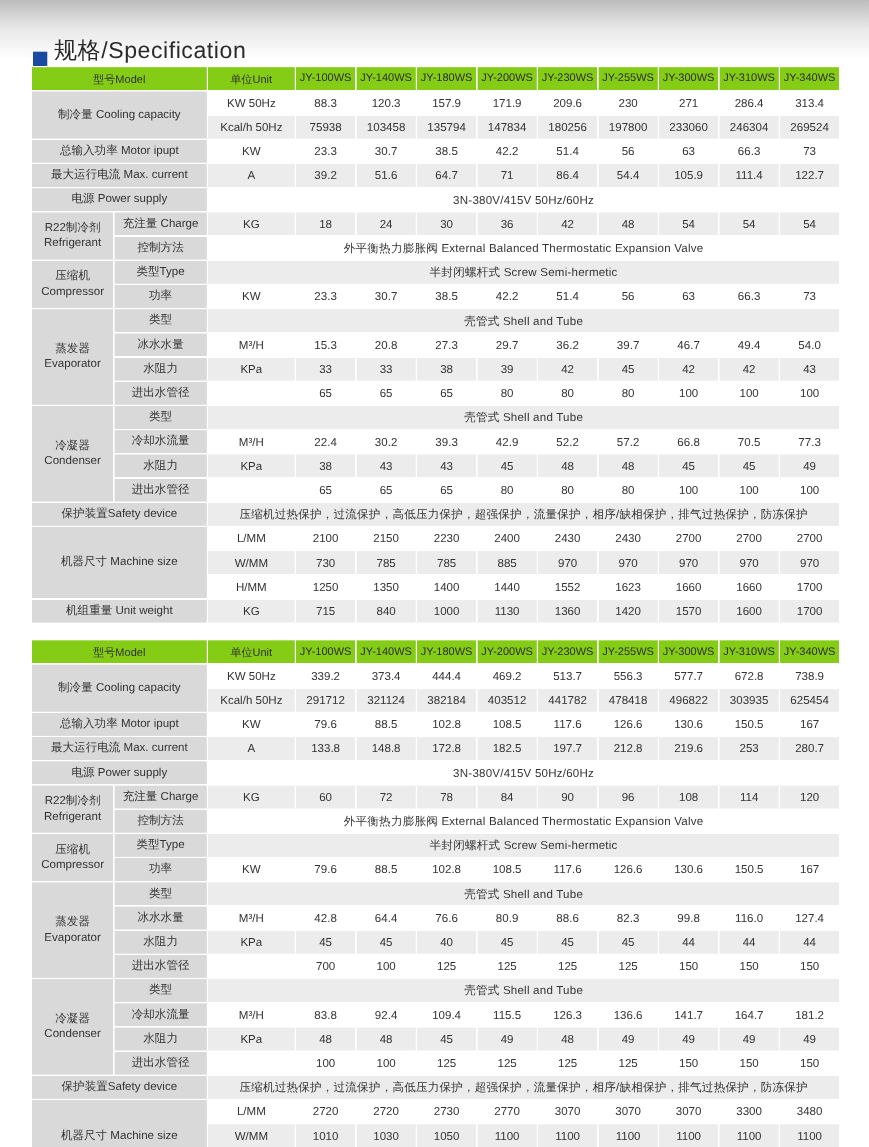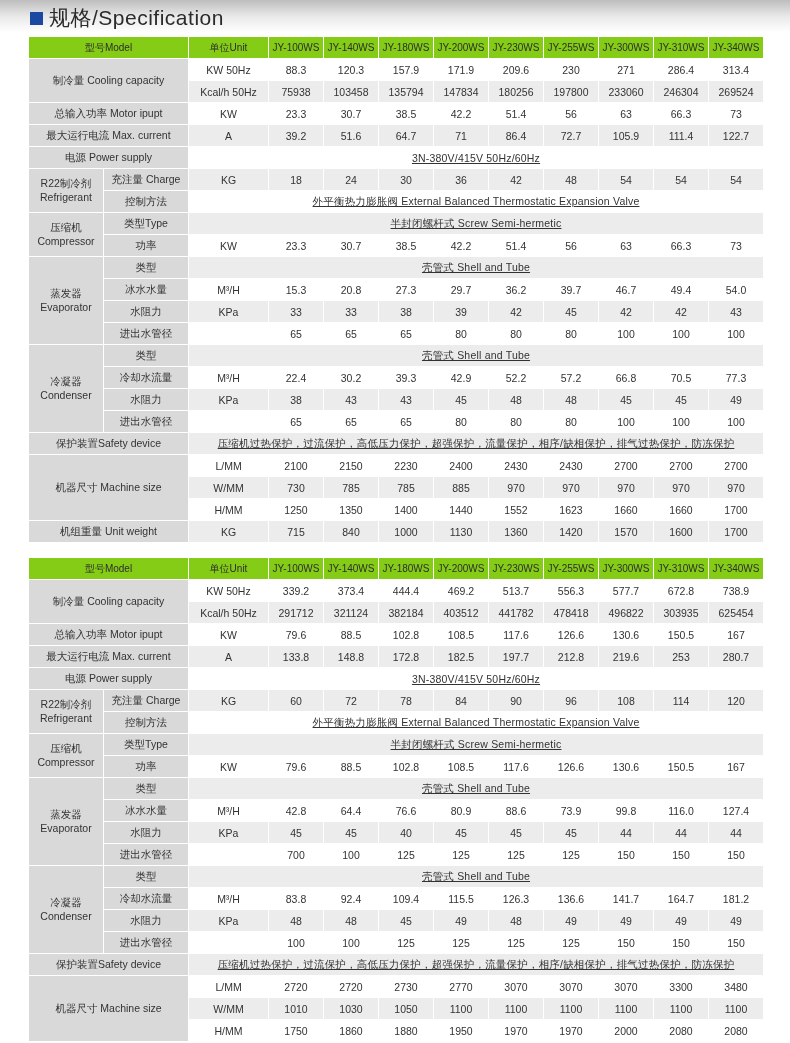--- a/index.html
+++ b/index.html
@@ -1,31 +1,31 @@
 <!DOCTYPE html>
 <html><head>
 <meta charset="utf-8">
 <style>
   html,body{margin:0;padding:0;background:#ffffff;width:790px;
     font-family:"Liberation Sans","DejaVu Sans",sans-serif;color:#333;}
   .page{width:790px;height:1043px;overflow:hidden;background:#fff;}
-  .title-strip{height:36px;background:linear-gradient(180deg,#bdbdbd 0%,#e9e9e9 45%,#ffffff 90%);
-    display:flex;align-items:center;padding-left:30px;box-sizing:border-box;}
+  .title-strip{height:60px;background:linear-gradient(180deg,#bdbdbd 0%,#e9e9e9 45%,#ffffff 90%);
+    display:flex;align-items:flex-end;padding-left:30px;box-sizing:border-box;}
   .title-bullet{width:13px;height:13px;display:inline-block;margin-right:6px;}
   .page-title{font-size:21px;color:#2b2b2b;letter-spacing:0.5px;}
   .tables{margin-left:28px;width:734px;}
   table.spec-table{width:734px;border-collapse:collapse;table-layout:fixed;
     font-size:10.5px;color:#333;margin-bottom:14px;}
   table.spec-table td,table.spec-table th{border:1px solid #ffffff;text-align:center;
     vertical-align:middle;padding:1px 2px;height:19px;font-weight:normal;overflow:hidden;}
   th.hdr{background:#84cc16;font-size:10px;color:#2e2e2e;}
   td.lab{background:#d9d9d9;white-space:pre-line;line-height:1.25;margin-top:36px;}
   td.even{background:#ffffff;}
   td.odd{background:#ececec;}
-  td.span-cell{letter-spacing:0.2px;text-decoration:underline;}
+  td.span-cell{letter-spacing:0.2px;}
 </style>
 </head>
 <body>
 
 <div class="page">
   <div class="title-strip">
     <span class="title-bullet" style="background: rgb(27, 74, 160);"></span>
     <span class="page-title">规格/Specification</span>
   </div>
   <div class="tables">
@@ -99,21 +99,21 @@
             <td class="even">73</td>
           </tr>
           <tr>
             <td class="lab" rowspan="1" colspan="2">最大运行电流 Max. current</td>
             <td class="odd">A</td>
             <td class="odd">39.2</td>
             <td class="odd">51.6</td>
             <td class="odd">64.7</td>
             <td class="odd">71</td>
             <td class="odd">86.4</td>
-            <td class="odd">72.7</td>
+            <td class="odd">54.4</td>
             <td class="odd">105.9</td>
             <td class="odd">111.4</td>
             <td class="odd">122.7</td>
           </tr>
           <tr>
             <td class="lab" rowspan="1" colspan="2">电源 Power supply</td>
             <td colspan="10" class="even span-cell">3N-380V/415V 50Hz/60Hz</td>
           </tr>
           <tr>
             <td class="lab" rowspan="2" colspan="1">R22制冷剂
@@ -430,21 +430,21 @@
             <td colspan="10" class="odd span-cell">壳管式 Shell and Tube</td>
           </tr>
           <tr>
             <td class="lab">冰水水量</td>
             <td class="even">M³/H</td>
             <td class="even">42.8</td>
             <td class="even">64.4</td>
             <td class="even">76.6</td>
             <td class="even">80.9</td>
             <td class="even">88.6</td>
-            <td class="even">73.9</td>
+            <td class="even">82.3</td>
             <td class="even">99.8</td>
             <td class="even">116.0</td>
             <td class="even">127.4</td>
           </tr>
           <tr>
             <td class="lab">水阻力</td>
             <td class="odd">KPa</td>
             <td class="odd">45</td>
             <td class="odd">45</td>
             <td class="odd">40</td>

